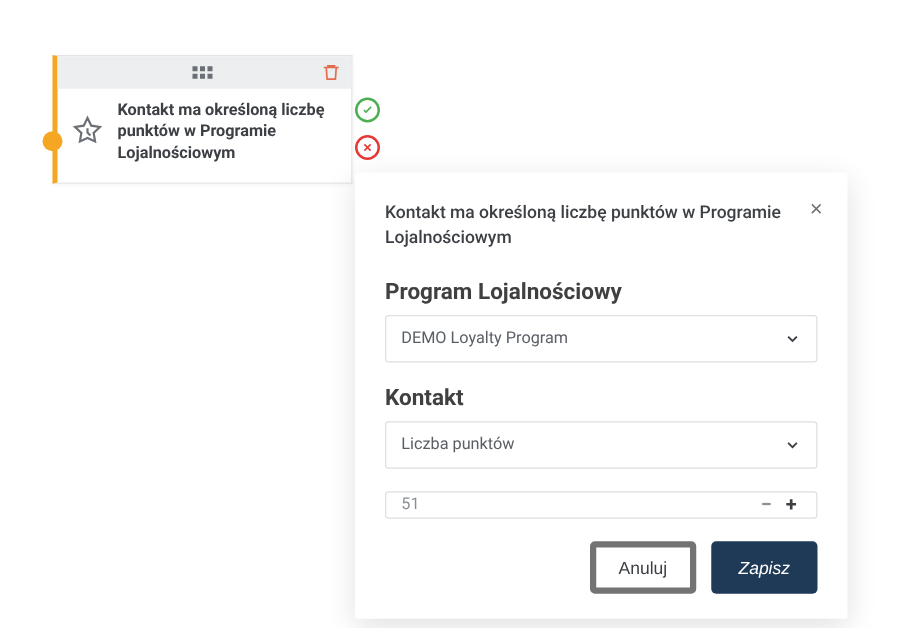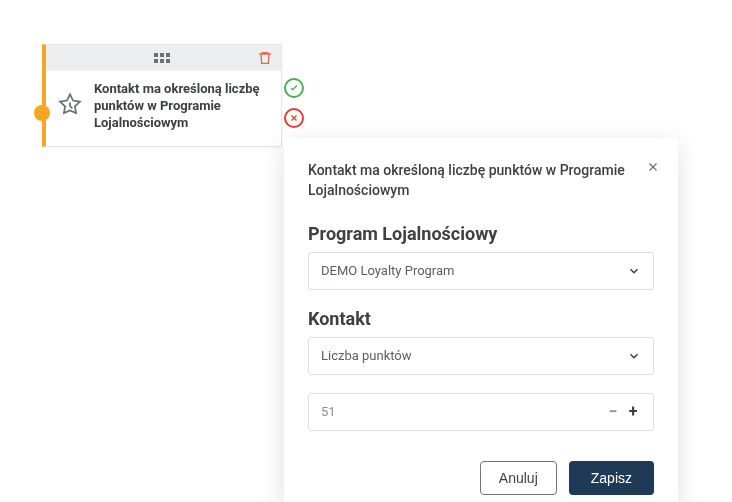--- a/index.html
+++ b/index.html
@@ -133,60 +133,61 @@
     font-size: 13px;
     color: #5a5f66;
     cursor: pointer;
     margin-bottom: 18px;
     gap: 34px;
   }
   .select .chev { color:#3c3f44; }
   .stepper {
     border: 1px solid #dcdfe3;
     border-radius: 3px;
-    height: 38px;
+    height: 22px;
     display: flex;
     align-items: center;
     padding: 0 10px 0 12px;
     font-size: 13px;
     color: #8a8f96;
-    margin-bottom: 30px;
+    margin-bottom: 18px;
   }
   .stepper .val { flex: 1; }
   .stepper .btn {
     width: 20px; height: 20px;
     display:flex; align-items:center; justify-content:center;
     font-size: 16px;
     font-weight: 700;
     color: #8a8f96;
     cursor: pointer;
   }
   .stepper .btn.plus { color:#3c3f44; }
   .modal-actions {
     display: flex;
     justify-content: flex-end;
     gap: 12px;
   }
   .btn-secondary {
-    border: 1px solid #737373;
+    border: 5px solid #737373;
     background: #fff;
     color: #3c3f44;
     font-size: 14px;
     padding: 8px 18px;
     border-radius: 4px;
     cursor: pointer;
   }
   .btn-primary {
     border: none;
     background: #1f3a57;
     color: #fff;
     font-size: 14px;
     padding: 9px 22px;
     border-radius: 4px;
     cursor: pointer;
+    font-style: italic;
   }
   svg { display:block; }
 </style>
 </head>
 <body>
 
 <div class="node">
   <div class="node-knob"></div>
   <div class="node-header">
     <span class="drag-dots">

